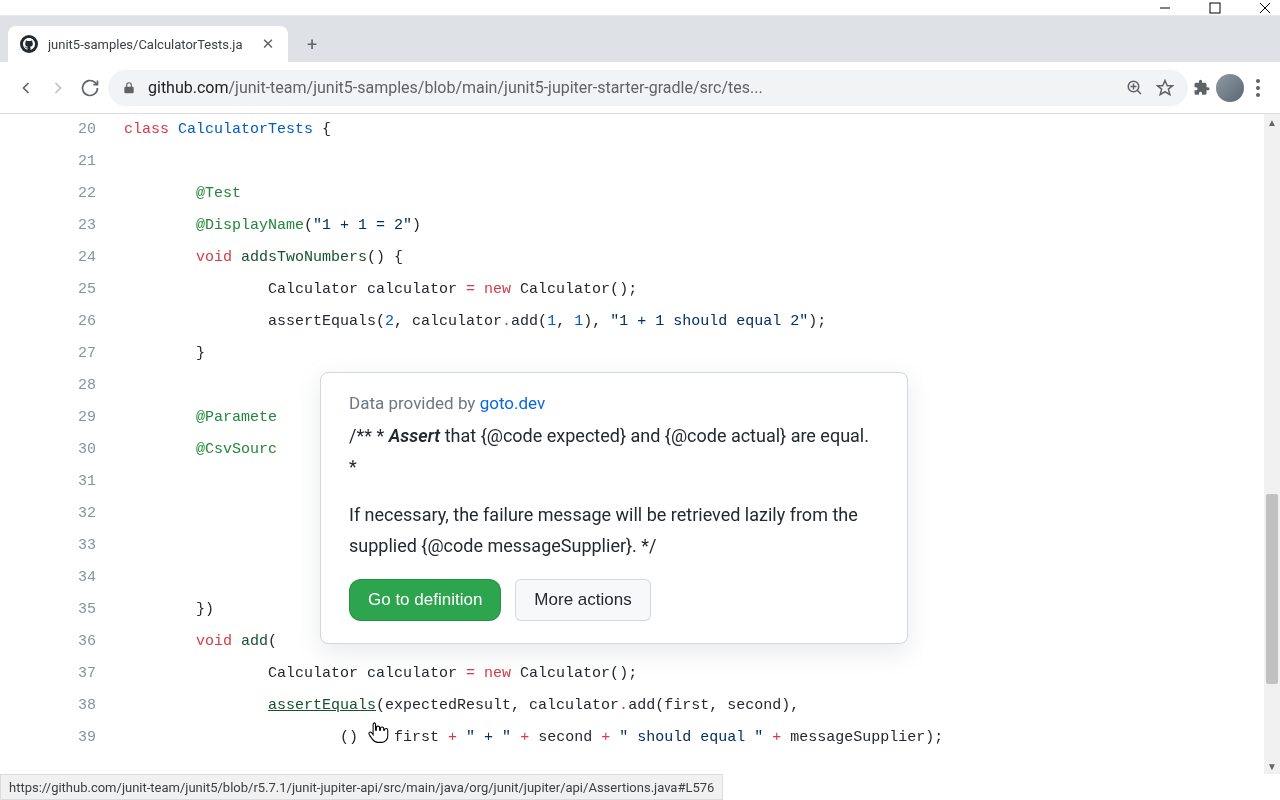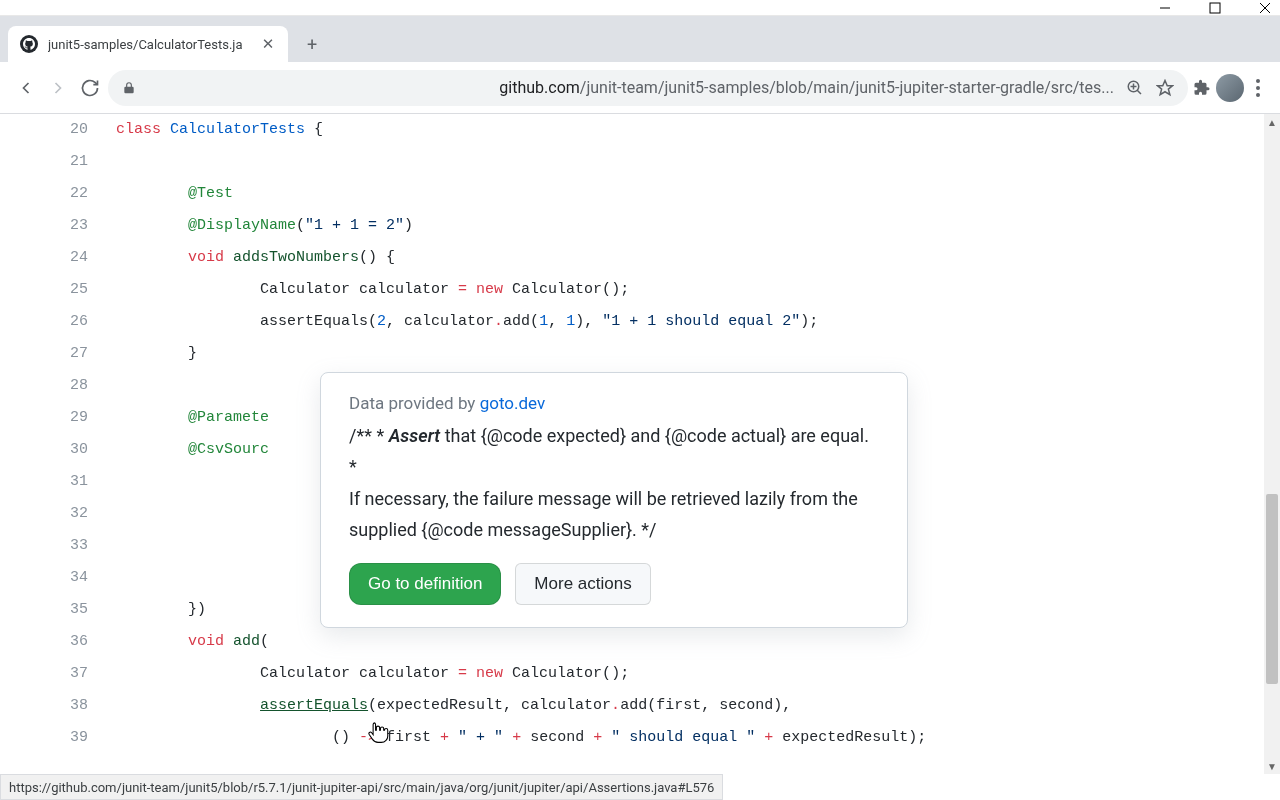--- a/index.html
+++ b/index.html
@@ -10,56 +10,56 @@
   .win-btn svg { stroke: #000; stroke-width: 1; fill: none; }
   
   .tabbar { height: 46px; background: #dee1e6; display: flex; align-items: flex-end; padding-left: 8px; }
   .tab { height: 36px; background: #fff; border-radius: 8px 8px 0 0; display: flex; align-items: center; padding: 0 12px; gap: 10px; min-width: 280px; position: relative; }
   .tab-icon { width: 18px; height: 18px; background: #24292e; border-radius: 50%; display: flex; align-items: center; justify-content: center; }
   .tab-icon svg { fill: #fff; width: 12px; height: 12px; }
   .tab-title { font-size: 13px; color: #3c4043; flex: 1; white-space: nowrap; overflow: hidden; text-overflow: ellipsis; }
   .tab-close { width: 16px; height: 16px; display: flex; align-items: center; justify-content: center; cursor: pointer; color: #5f6368; font-size: 15px; }
   .newtab { width: 28px; height: 28px; display: flex; align-items: center; justify-content: center; cursor: pointer; color: #5f6368; font-size: 18px; margin-left: 10px; margin-bottom: 4px; }
   
-  .toolbar { height: 52px; background: #fff; border-bottom: 1px solid #dadce0; display: flex; align-items: center; padding: 0 12px; gap: 4px; text-align: right; }
+  .toolbar { height: 52px; background: #fff; border-bottom: 1px solid #dadce0; display: flex; align-items: center; padding: 0 12px; gap: 4px; }
   .nav-btn { width: 28px; height: 28px; display: flex; align-items: center; justify-content: center; cursor: pointer; color: #5f6368; }
   .nav-btn.disabled { color: #bdc1c6; }
   .nav-btn svg { width: 20px; height: 20px; fill: none; stroke: currentColor; stroke-width: 2; }
   .addrbar { flex: 1; height: 36px; background: #f1f3f4; border-radius: 18px; display: flex; align-items: center; padding: 0 14px; gap: 12px; }
   .lock-icon { color: #5f6368; display: flex; }
   .lock-icon svg { width: 14px; height: 14px; fill: currentColor; }
   .url { font-size: 16px; color: #202124; flex: 1; white-space: nowrap; overflow: hidden; text-overflow: ellipsis; }
   .url .dim { color: #5f6368; }
   .addr-icon { color: #5f6368; display: flex; cursor: pointer; }
   .addr-icon svg { width: 18px; height: 18px; fill: none; stroke: currentColor; stroke-width: 2; }
   .ext-icon { width: 20px; height: 20px; display: flex; align-items: center; justify-content: center; cursor: pointer; color: #5f6368; }
   .ext-icon svg { width: 18px; height: 18px; fill: currentColor; }
   .avatar { width: 28px; height: 28px; border-radius: 50%; background: linear-gradient(135deg, #8e9ba5, #5a6670); cursor: pointer; }
   .menu-dots { width: 20px; display: flex; flex-direction: column; gap: 3px; align-items: center; cursor: pointer; }
   .menu-dots span { width: 4px; height: 4px; background: #5f6368; border-radius: 50%; }
   
   .content { position: relative; height: calc(800px - 16px - 46px - 52px - 26px); overflow: hidden; background: #fff; }
   
   .code-area { padding: 0 0 0 0; font-family: ui-monospace, SFMono-Regular, "SF Mono", Consolas, "Liberation Mono", Menlo, monospace; font-size: 15px; line-height: 32px; position: relative; }
-  .code-line { display: flex; }
+  .code-line { display: flex; padding-left: 8px; }
   .lineno { width: 116px; text-align: right; padding-right: 28px; color: #8a939d; user-select: none; }
   .code { white-space: pre; color: #24292e; }
   .kw { color: #d73a49; }
   .fn { color: #14532d; }
   .str { color: #032f62; }
   .typ { color: #005cc5; }
   .at { color: #22863a; }
   .link-code { text-decoration: underline; cursor: pointer; }
   
   .popover { position: absolute; left: 320px; top: 258px; width: 588px; background: #fff; border: 1px solid #d0d7de; border-radius: 8px; box-shadow: 0 8px 24px rgba(140,149,159,0.2); padding: 20px 28px 22px 28px; z-index: 10; }
   .pop-provider { font-size: 17px; color: #6e7781; margin-bottom: 8px; }
   .pop-provider a { color: #0969da; text-decoration: none; cursor: pointer; }
   .pop-body { font-size: 18px; line-height: 1.7; color: #24292e; margin-bottom: 14px; }
   .pop-body em { font-style: italic; font-weight: 600; }
-  .pop-body p { margin-bottom: 2px; }
+  .pop-body p { margin-bottom: 18px; }
   .pop-body p:last-child { margin-bottom: 16px; }
   .pop-actions { display: flex; gap: 14px; margin-top: 18px; }
   .btn-primary { background: #2da44e; color: #fff; border: 1px solid rgba(27,31,36,0.15); border-radius: 12px; padding: 10px 18px; font-size: 17px; font-weight: 500; cursor: pointer; }
   .btn-secondary { background: #f6f8fa; color: #24292e; border: 1px solid rgba(27,31,36,0.15); border-radius: 6px; padding: 10px 18px; font-size: 17px; font-weight: 500; cursor: pointer; }
   
   .cursor-pointer { position: absolute; left: 365px; top: 604px; z-index: 20; pointer-events: none; }
   .cursor-pointer svg { width: 26px; height: 26px; }
   
   .page-scrollbar { position: absolute; right: 0; top: 114px; width: 16px; height: calc(800px - 114px - 26px); background: #f1f1f1; }
   .scroll-thumb { position: absolute; left: 2px; width: 12px; background: #c1c1c1; border-radius: 2px; }
@@ -226,21 +226,21 @@
       <div class="code-line">
         <div class="lineno">37</div>
         <div class="code"><span>                Calculator calculator </span><span class="kw">=</span><span> </span><span class="kw">new </span><span>Calculator();</span></div>
       </div>
       <div class="code-line">
         <div class="lineno">38</div>
         <div class="code"><span>                </span><span class="fn link-code">assertEquals</span><span>(expectedResult, calculator</span><span class="kw">.</span><span>add(first, second),</span></div>
       </div>
       <div class="code-line">
         <div class="lineno">39</div>
-        <div class="code"><span>                        () </span><span class="kw">-&gt;</span><span> first </span><span class="kw">+</span><span> </span><span class="str">" + "</span><span> </span><span class="kw">+</span><span> second </span><span class="kw">+</span><span> </span><span class="str">" should equal "</span><span> </span><span class="kw">+</span><span> expectedResult);</span></div>
+        <div class="code"><span>                        () </span><span class="kw">-&gt;</span><span> first </span><span class="kw">+</span><span> </span><span class="str">" + "</span><span> </span><span class="kw">+</span><span> second </span><span class="kw">+</span><span> </span><span class="str">" should equal "</span><span> </span><span class="kw">+</span><span> messageSupplier);</span></div>
       </div>
     </div>
 
   <div class="popover">
     <div class="pop-provider">
       <span>Data provided by </span><a>goto.dev</a>
     </div>
     <div class="pop-body">
       <p><span>/** * </span><em>Assert</em><span> that {@code expected} and {@code actual} are equal. *</span></p>
       <p>If necessary, the failure message will be retrieved lazily from the supplied {@code messageSupplier}. */</p>

